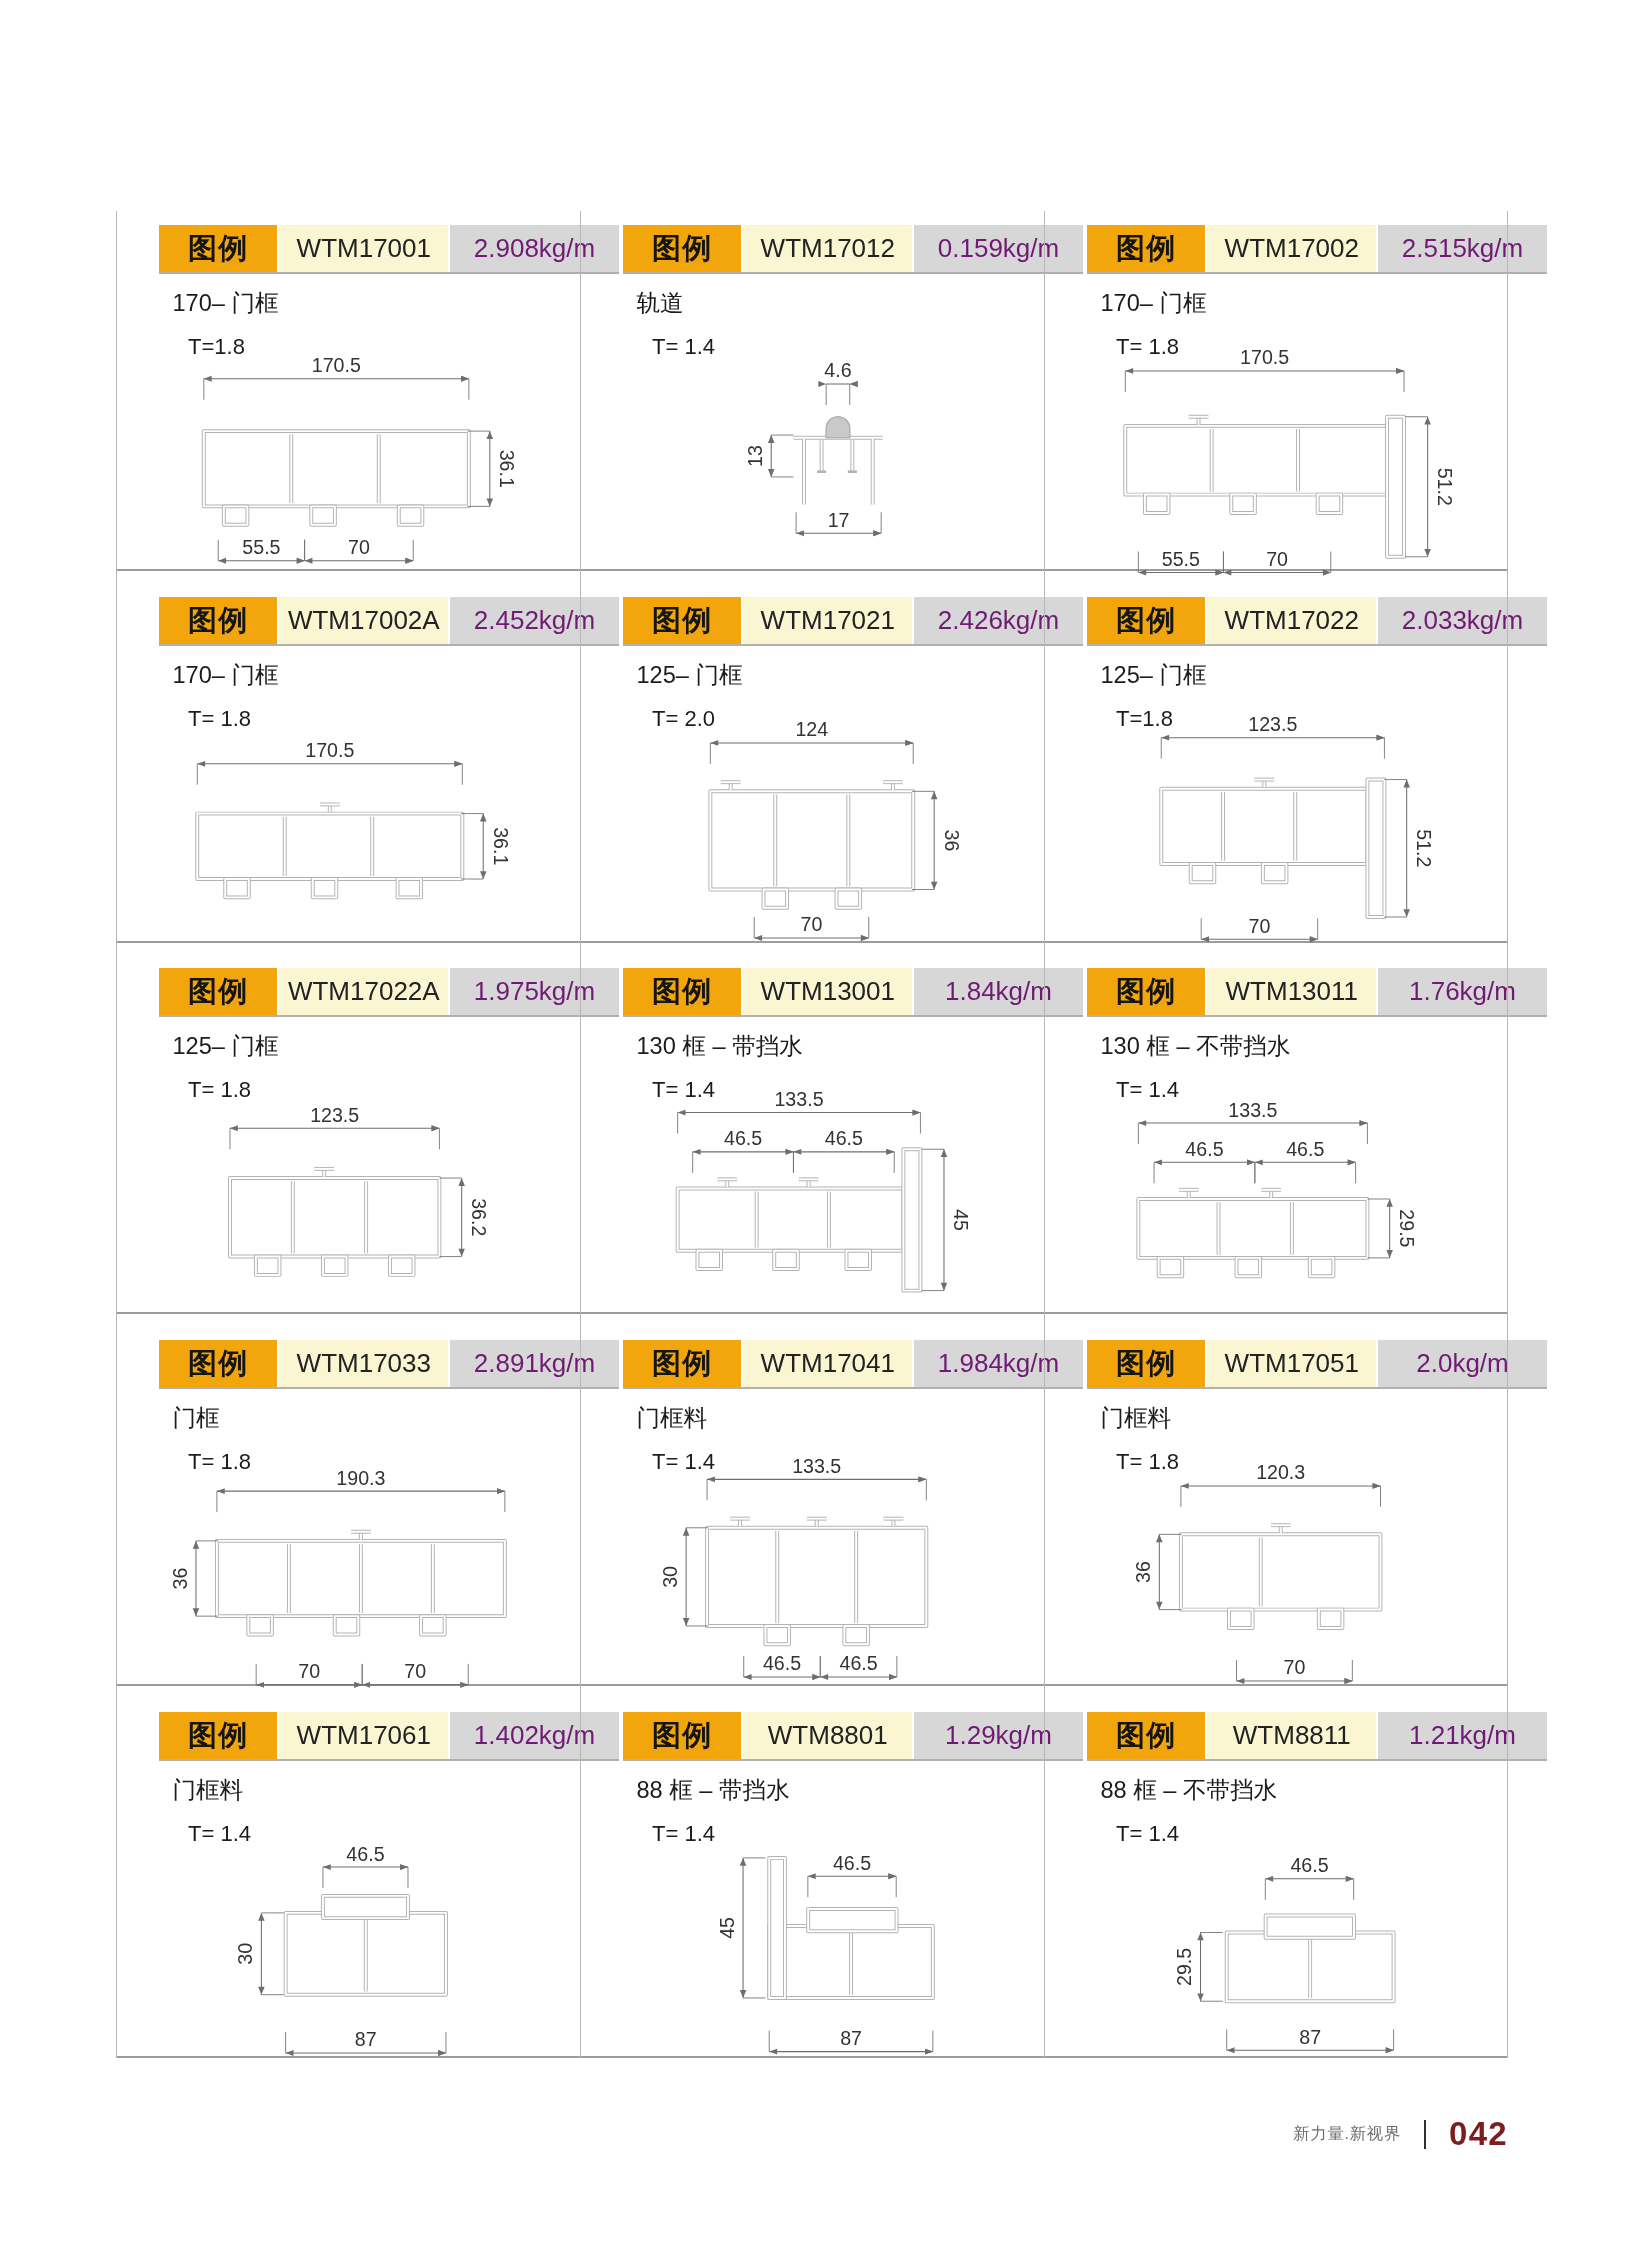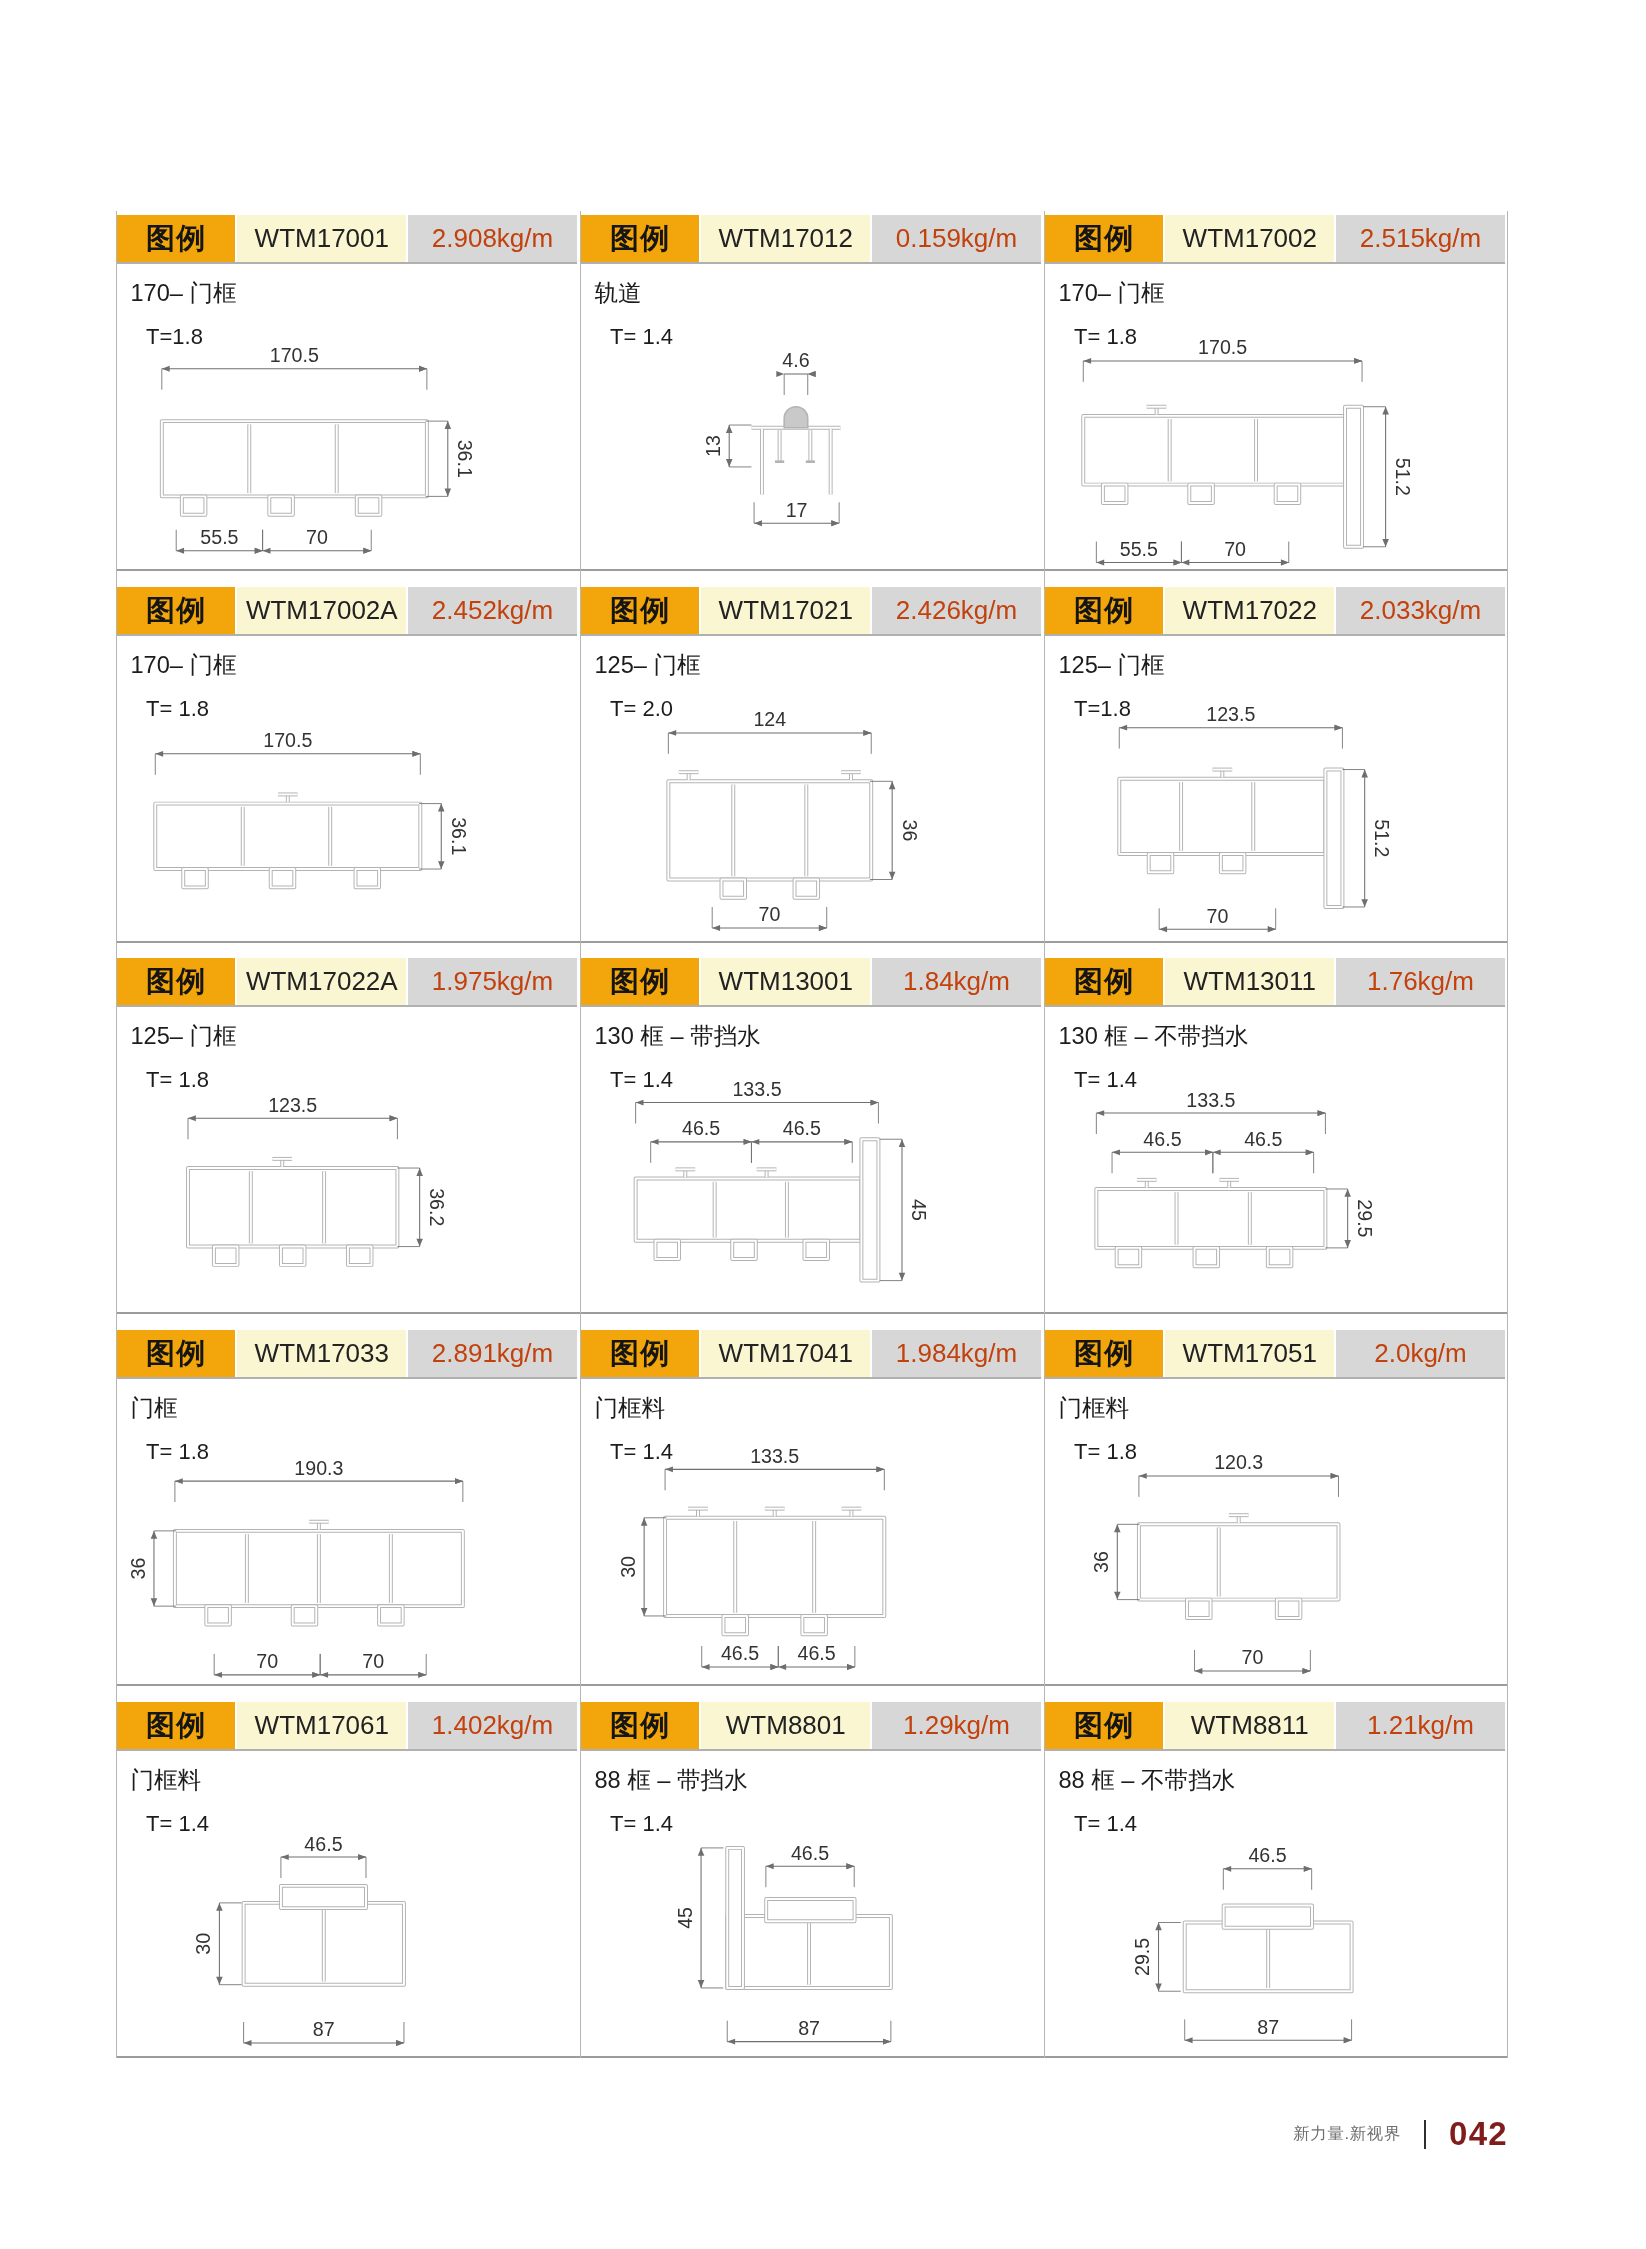--- a/index.html
+++ b/index.html
@@ -1,29 +1,29 @@
 <!DOCTYPE html>
 <html style="font-size:10.5px"><head>
 <meta charset="utf-8">
 <style>
   html,body{margin:0;padding:0;background:#ffffff;}
   .page{position:relative;width:1647px;height:2250px;background:#ffffff;overflow:hidden;
         font-family:"Liberation Sans","DejaVu Sans",sans-serif;color:#1b1b1b;}
   .grid{position:absolute;left:116px;top:211px;width:1392px;height:1847px;}
   .vline{position:absolute;top:0;width:1.3px;height:1847px;background:#b6b6b6;z-index:2;}
   .row{position:absolute;left:0;width:1392px;height:358px;border-bottom:2.6px solid #9c9c9c;z-index:1;}
-  .cell{position:absolute;top:4px;width:464px;height:256px;}
+  .cell{position:absolute;top:14px;width:464px;height:256px;margin-left:42px;}
   .cell-header{position:absolute;left:1.3px;right:3.3px;top:0;height:47px;display:flex;
                border-bottom:2px solid #b0b0b0;}
   .seg-legend{width:118px;background:var(--c-orange,#f3a60c);display:flex;align-items:center;justify-content:center;
               font-size:29px;font-weight:bold;color:#151515;border-right:2px solid #ffffff;letter-spacing:1.3px;}
   .seg-model{width:169px;background:var(--c-yellow,#faf6d2);display:flex;align-items:center;justify-content:center;
              font-size:26px;color:#222222;border-right:2px solid #ffffff;}
   .seg-weight{flex:1;background:var(--c-gray,#d7d7d7);display:flex;align-items:center;justify-content:center;
-              font-size:26px;color:#c2410c;}
+              font-size:26px;color:#701a75;}
   .cell-body{position:absolute;left:0;top:49px;width:464px;height:309px;}
   .p-title{position:absolute;left:14.4px;top:13px;font-size:23.6px;color:#1c1c1c;white-space:nowrap;z-index:3;}
   .p-thick{position:absolute;left:30px;top:60px;font-size:22px;color:#1c1c1c;z-index:3;}
   svg.draw{position:absolute;left:0;top:0;width:464px;height:309px;}
   svg.draw text{font-family:"Liberation Sans","DejaVu Sans",sans-serif;}
   .note{position:absolute;left:116px;width:1392px;text-align:center;font-size:20px;color:#3a3a3a;letter-spacing:0.7px;}
   .note1{top:2092px;} .note2{top:2129px;}
   .brandbox{position:absolute;right:139px;top:2115px;display:flex;align-items:center;gap:23px;}
   .brand-text{font-size:16.4px;color:#6f6f6f;letter-spacing:0.7px;}
   .brand-bar{width:2px;height:29px;background:#2e2e2e;}

